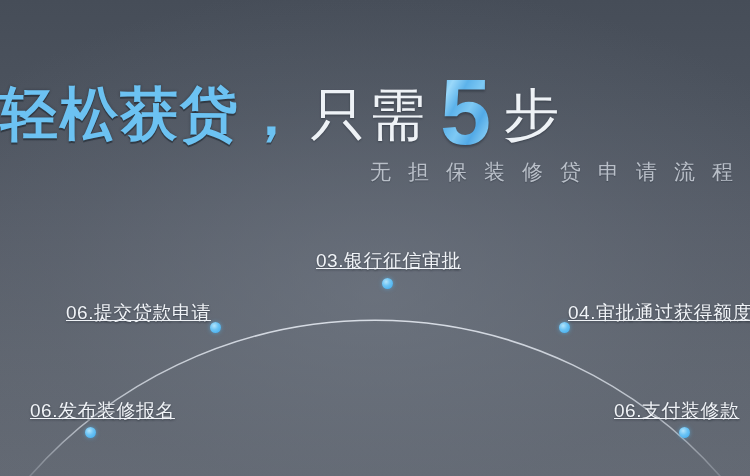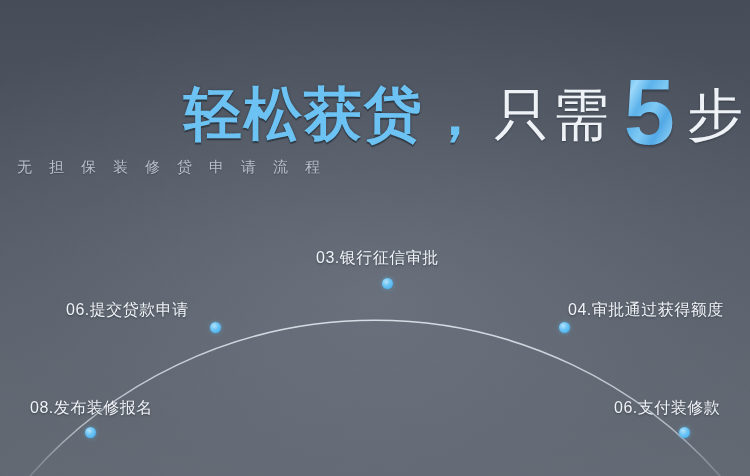--- a/index.html
+++ b/index.html
@@ -21,21 +21,21 @@
       radial-gradient(ellipse 720px 430px at 50% 62%, rgba(118,126,138,0.55) 0%, rgba(104,112,124,0.25) 45%, rgba(0,0,0,0) 72%),
       linear-gradient(180deg, #464d58 0%, #4c535e 22%, #565c67 48%, #5e646e 74%, #636973 100%);
   }
 
   
   .headline {
     position: absolute;
     top: 56px;
     left: 0;
     width: 750px;
-    text-align: right;
+    text-align: left;
     white-space: nowrap;
     line-height: 1;
     user-select: none;
   }
   .hl-part {
     display: inline-block;
     vertical-align: baseline;
   }
   .hl-blue {
     font-size: 58px;
@@ -77,48 +77,49 @@
     -webkit-text-fill-color: transparent;
     text-shadow: none;
     filter: drop-shadow(0 2px 1px rgba(28,36,46,0.45));
   }
 
   .subline {
     position: absolute;
     top: 158px;
     left: 0;
     width: 750px;
-    text-align: left;
-    font-size: 15px;
+    text-align: right;
+    font-size: 21px;
     font-weight: 300;
     color: #b9bfc8;
     letter-spacing: 17px;
     text-indent: 17px;
     white-space: nowrap;
     user-select: none;
     text-shadow: 0 1px 1px rgba(30,38,48,0.35);
   }
 
   
   #arcsvg {
     position: absolute;
     left: 0;
     top: 0;
     width: 750px;
     height: 476px;
   }
 
   .step-label {
     position: absolute;
-    font-size: 16px;
+    font-size: 19px;
     color: #f0f3f7;
     white-space: nowrap;
     letter-spacing: 0.5px;
     user-select: none;
     text-shadow: 0 1px 2px rgba(25,32,42,0.5);
+    text-decoration: underline;
   }
   .step-dot {
     position: absolute;
     width: 11px;
     height: 11px;
     margin-left: -5.5px;
     margin-top: -5.5px;
     border-radius: 50%;
     background: radial-gradient(circle at 38% 34%, #b3e4fb 0%, #6cc4f5 42%, #39a7ec 100%);
     box-shadow: 0 0 4px rgba(90,190,245,0.55);
@@ -141,21 +142,21 @@
         <stop offset="0%" stop-color="#c9cfd8" stop-opacity="0.25"></stop>
         <stop offset="30%" stop-color="#ced4dd" stop-opacity="0.75"></stop>
         <stop offset="100%" stop-color="#dde2ea" stop-opacity="0.95"></stop>
       </linearGradient>
     </defs>
 
     <path d="M 30 476 A 460 460 0 0 1 720 476" fill="none" stroke="url(#arcGrad)" stroke-width="1.6" stroke-linecap="round"></path>
   </svg>
 
   <div>
-    <div class="step-label" style="left:30px; top:398px;">08.发布装修报名</div>
+    <div class="step-label" style="left:30px; top:398px;">06.发布装修报名</div>
     <div class="step-dot" style="left:90px; top:432px;"></div>
   </div>
 
   <div>
     <div class="step-label" style="left:66px; top:300px;">06.提交贷款申请</div>
     <div class="step-dot" style="left:215px; top:327px;"></div>
   </div>
 
   <div>
     <div class="step-label" style="left:316px; top:248px;">03.银行征信审批</div>

